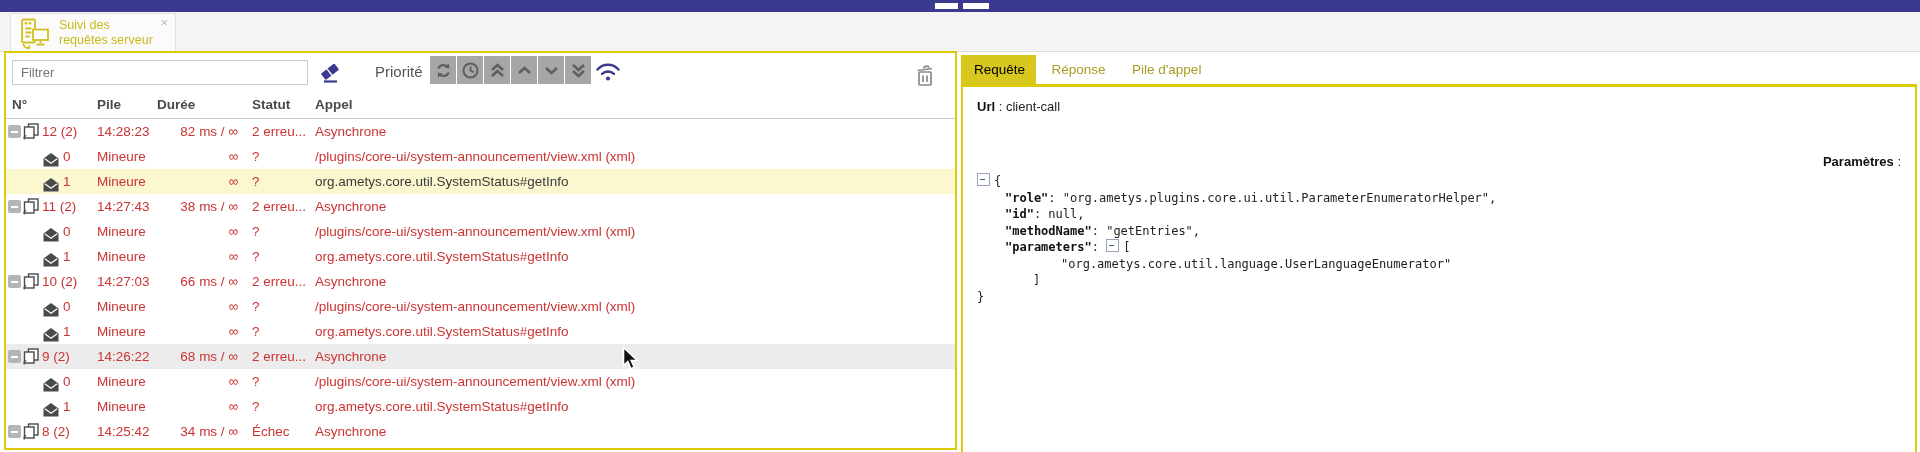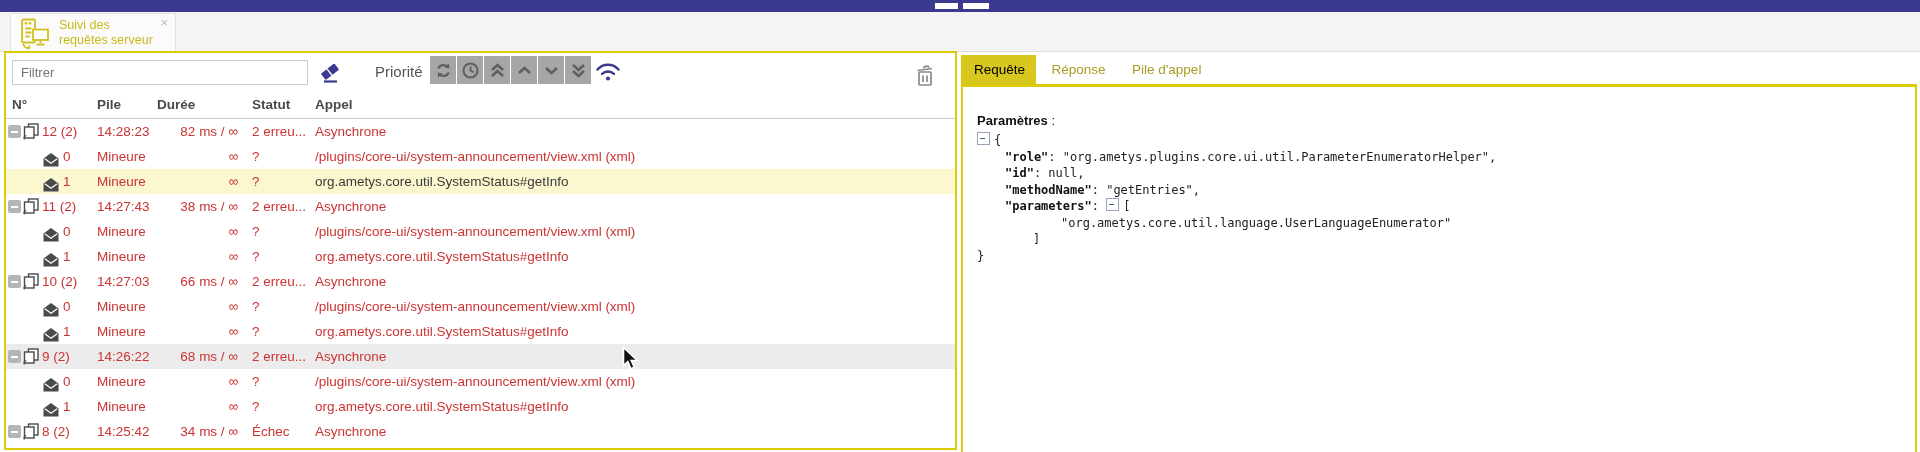--- a/index.html
+++ b/index.html
@@ -58,21 +58,21 @@
 
   
   .right-panel{position:absolute;left:961px;top:55px;width:956px;height:397px;background:#ffffff;}
   .rp-bl{position:absolute;left:0;top:0;width:2px;height:100%;background:#ddcb08;}
   .rp-br{position:absolute;right:0;top:29px;width:2px;bottom:0;background:#ddcb08;}
   .rp-tabs{position:absolute;left:2px;top:0;right:0;height:29px;border-bottom:3px solid #ddcb08;box-sizing:content-box;}
   .rp-tab{display:inline-block;height:29px;line-height:29px;padding:0 11px;font-size:13.5px;color:#a89d20;vertical-align:top;cursor:default;}
   .rp-tab.active{background:#d8c71e;color:#000000;}
   .rp-content{position:absolute;left:2px;top:32px;right:2px;bottom:0;padding:12px 14px;font-size:13px;color:#222222;overflow:hidden;}
   .url-line b,.params-line b{color:#111111;}
-  .params-line{margin-top:14px;}
+  .params-line{margin-top:40px;text-align:right;}
   .json{font-family:"DejaVu Sans Mono",monospace;font-size:12px;line-height:16.5px;color:#222;margin-top:4px;}
   .jline{white-space:pre;}
   .jline .k{font-weight:bold;color:#111;}
   .collapser{display:inline-block;width:11px;height:11px;border:1px solid #98a4b5;background:#fff;position:relative;margin:0 4px -1px 0;}
   .collapser .cm{position:absolute;left:2px;top:4.5px;width:5px;height:1.5px;background:#3d5a80;}
 
   
   .cursor{position:absolute;left:622px;top:346px;width:18px;height:26px;pointer-events:none;}
 </style>
 </head>
@@ -370,20 +370,23 @@
 
 <div class="right-panel">
   <div class="rp-bl"></div>
   <div class="rp-br"></div>
   <div class="rp-tabs">
     <span class="rp-tab active">Requête</span>
     <span class="rp-tab">Réponse</span>
     <span class="rp-tab">Pile d'appel</span>
   </div>
   <div class="rp-content">
+    <div class="url-line">
+      <b>Url</b><span> : </span><span>client-call</span>
+    </div>
     <div class="params-line">
       <b>Paramètres</b><span> :</span>
     </div>
     <div class="json" id="json-lines">
         <div class="jline" style="padding-left: 0px;"><span class="collapser"><span class="cm"></span></span>{</div>
         <div class="jline" style="padding-left: 28px;"><span class="k">"role"</span>: "org.ametys.plugins.core.ui.util.ParameterEnumeratorHelper",</div>
         <div class="jline" style="padding-left: 28px;"><span class="k">"id"</span>: null,</div>
         <div class="jline" style="padding-left: 28px;"><span class="k">"methodName"</span>: "getEntries",</div>
         <div class="jline" style="padding-left: 28px;"><span class="k">"parameters"</span>: <span class="collapser"><span class="cm"></span></span>[</div>
         <div class="jline" style="padding-left: 84px;">"org.ametys.core.util.language.UserLanguageEnumerator"</div>

